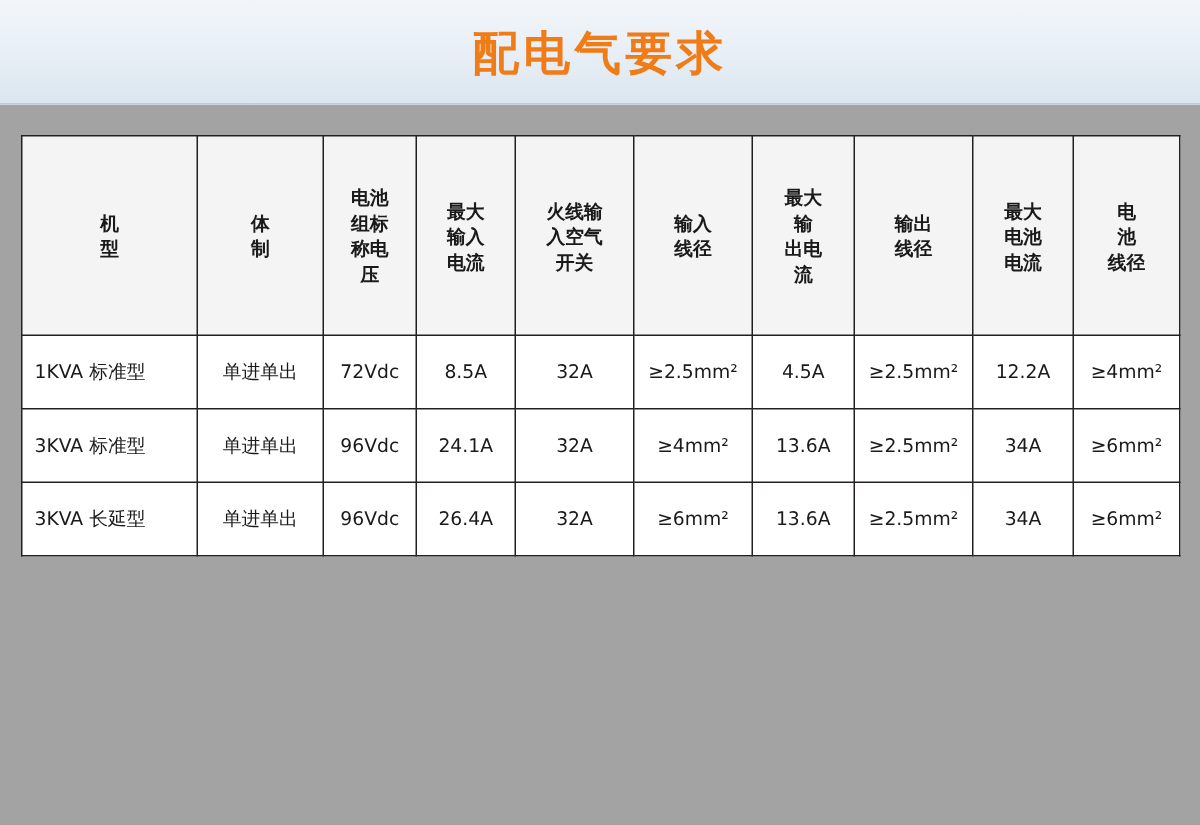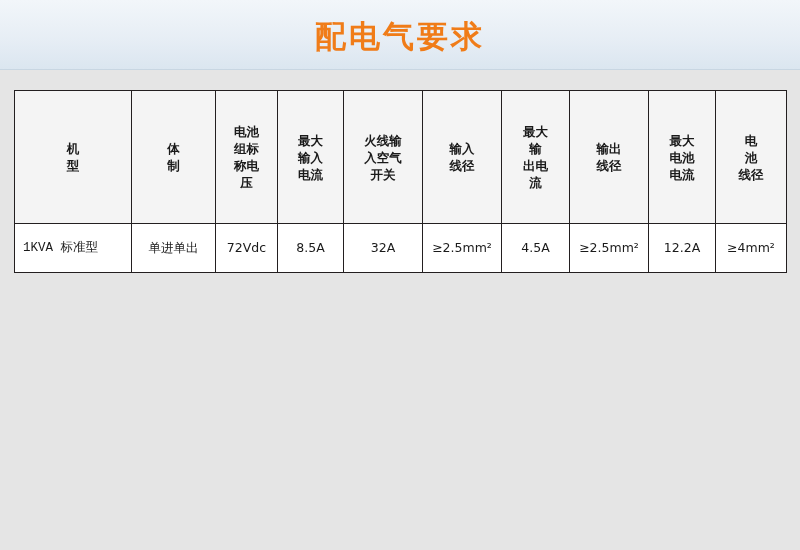--- a/index.html
+++ b/index.html
@@ -10,21 +10,21 @@
     width: 800px;
     height: 550px;
     background: #ffffff;
     font-family: "DejaVu Sans", "Liberation Sans", sans-serif;
     overflow: hidden;
   }
   .page {
     position: relative;
     width: 800px;
     height: 550px;
-    background: #e5e5e5;
+    background: #a3a3a3;
   }
   
   .banner {
     position: relative;
     height: 70px;
     background: linear-gradient(to bottom, #f2f6fa 0%, #e7eef5 55%, #dbe6f0 100%);
     border-bottom: 1px solid #c8d6e2;
     box-sizing: border-box;
   }
   .banner-title {
@@ -74,21 +74,20 @@
     height: 48px;
     line-height: 16px;
     padding: 2px 3px;
     background: #ffffff;
   }
   tbody td.model {
     text-align: left;
     padding-left: 8px;
     font-size: 12.5px;
     line-height: 16px;
-    font-family: Liberation Mono, monospace;
   }
 </style>
 </head>
 <body>
 
 <div class="page">
 
   <div class="banner">
     <div class="banner-title" style="color: rgb(240, 124, 24);">配电气要求</div>
   </div>
@@ -168,17 +167,47 @@
           <td>单进单出</td>
           <td>72Vdc</td>
           <td>8.5A</td>
           <td>32A</td>
           <td>≥2.5mm²</td>
           <td>4.5A</td>
           <td>≥2.5mm²</td>
           <td>12.2A</td>
           <td>≥4mm²</td>
         </tr>
+        <tr>
+          <td class="model">
+            <span class="hd">3KVA</span>
+            <span class="hd">标准型</span>
+          </td>
+          <td>单进单出</td>
+          <td>96Vdc</td>
+          <td>24.1A</td>
+          <td>32A</td>
+          <td>≥4mm²</td>
+          <td>13.6A</td>
+          <td>≥2.5mm²</td>
+          <td>34A</td>
+          <td>≥6mm²</td>
+        </tr>
+        <tr>
+          <td class="model">
+            <span class="hd">3KVA</span>
+            <span class="hd">长延型</span>
+          </td>
+          <td>单进单出</td>
+          <td>96Vdc</td>
+          <td>26.4A</td>
+          <td>32A</td>
+          <td>≥6mm²</td>
+          <td>13.6A</td>
+          <td>≥2.5mm²</td>
+          <td>34A</td>
+          <td>≥6mm²</td>
+        </tr>
       </tbody>
     </table>
   </div>
 
 </div>
 
 </body></html>

